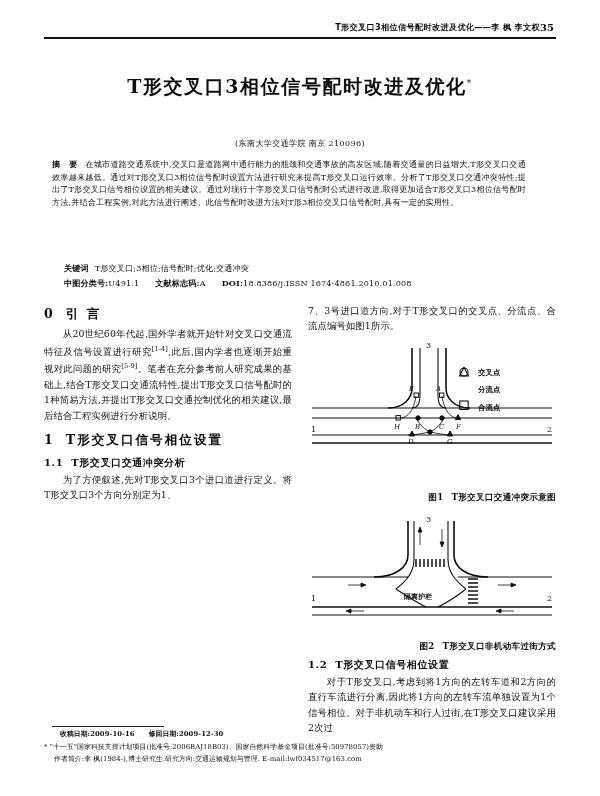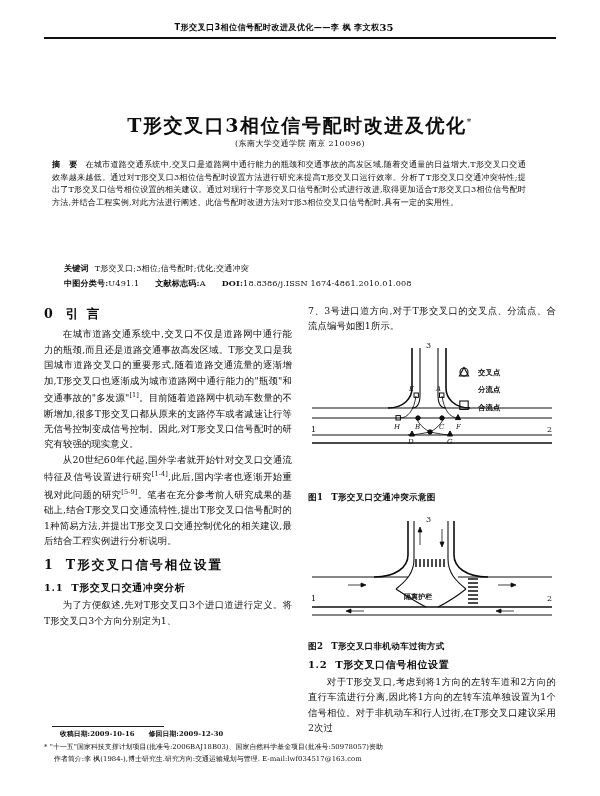--- a/index.html
+++ b/index.html
@@ -10,42 +10,41 @@
     position:relative;
     overflow:hidden;
     filter: contrast(1.04);
   }
   .page{
     position:absolute;inset:0;
     background:#fefefe;
   }
   
   .runhead{
-    position:absolute;left:28px;top:22px;width:512px;
-    display:flex;align-items:flex-end;justify-content:center;
+    position:absolute;left:42px;top:22px;width:512px;
+    display:flex;align-items:flex-end;justify-content:flex-end;
   }
   .runhead-title{
     font-size:8.2px;font-weight:bold;letter-spacing:.3px;
     font-family:"DejaVu Sans","Liberation Sans",sans-serif;
     white-space:nowrap;
   }
   .runhead-page{
     font-size:10px;font-weight:bold;
     font-family:"DejaVu Serif","Liberation Serif",serif;
   }
   .runrule{
     position:absolute;left:44px;top:37px;width:512px;height:2px;background:#151515;
   }
   
   .doc-title{
     position:absolute;left:44px;top:74px;width:512px;
     text-align:center;
     font-size:19px;font-weight:bold;letter-spacing:1.6px;
     font-family:"DejaVu Serif","Liberation Serif",serif;
-    margin-top:39px;
   }
   .doc-title sup{font-size:9px;font-weight:normal;}
   .authors{
     position:absolute;left:44px;top:112px;width:512px;
     text-align:center;font-size:9.5px;font-weight:bold;letter-spacing:2px;
   }
   .affil{
     position:absolute;left:44px;top:130px;width:512px;
     text-align:center;font-size:8px;letter-spacing:.4px;margin-top:8px;
   }
@@ -84,21 +83,21 @@
     font-size:10px;font-weight:bold;letter-spacing:.6px;
     margin:7px 0 2px 0;
   }
   .h2 .num{margin-right:8px;}
   p{margin:0;text-indent:2em;}
   p.noind{text-indent:0;}
   sup{font-size:6.6px;vertical-align:super;}
   
   .figbox{margin:6px 0 2px 0;}
   .figcap{
-    text-align:left;font-size:8.6px;font-weight:bold;
+    text-align:right;font-size:8.6px;font-weight:bold;
     letter-spacing:.3px;margin-top:2px;text-indent:0;
   }
   .figcap .num{margin-right:8px;}
   svg{display:block;margin:0 auto;}
   .fig-lbl{font-size:7px;font-family:"DejaVu Serif","Liberation Serif",serif;font-style:italic;}
   .fig-num{font-size:8px;font-family:"DejaVu Serif","Liberation Serif",serif;}
   .leg-txt{font-size:7.4px;font-weight:bold;font-family:"DejaVu Sans","Liberation Sans",sans-serif;}
   .inner-txt{font-size:7px;font-weight:bold;font-family:"DejaVu Sans","Liberation Sans",sans-serif;}
   
   .fn-rule{
@@ -141,21 +140,20 @@
   <div class="clc">
     <b>中图分类号:</b><span>U491.1</span><span class="gap"></span><b>文献标志码:</b><span>A</span><span class="gap"></span><b>DOI:</b><span>18.8386/j.ISSN 1674-4861.2010.01.008</span>
   </div>
 
   <div class="col col-left">
 
     <div class="h1">
       <span class="num">0</span><span>引    言</span>
     </div>
 
-    <p><span>在城市道路交通系统中,交叉口不仅是道路网中通行能力的瓶颈,而且还是道路交通事故高发区域。T形交叉口是我国城市道路交叉口的重要形式,随着道路交通流量的逐渐增加,T形交叉口也逐渐成为城市道路网中通行能力的"瓶颈"和交通事故的"多发源"</span><sup>[1]</sup><span>。目前随着道路网中机动车数量的不断增加,很多T形交叉口都从原来的支路停车或者减速让行等无信号控制变成信号控制。因此,对T形交叉口信号配时的研究有较强的现实意义。</span></p>
 
     <p><span>从20世纪60年代起,国外学者就开始针对交叉口交通流特征及信号设置进行研究</span><sup>[1-4]</sup><span>,此后,国内学者也逐渐开始重视对此问题的研究</span><sup>[5-9]</sup><span>。笔者在充分参考前人研究成果的基础上,结合T形交叉口交通流特性,提出T形交叉口信号配时的1种简易方法,并提出T形交叉口交通控制优化的相关建议,最后结合工程实例进行分析说明。</span></p>
 
     <div class="h1" style="margin-top:9px;">
       <span class="num">1</span><span>T形交叉口信号相位设置</span>
     </div>
 
     <div class="h2">
       <span class="num">1.1</span><span>T形交叉口交通冲突分析</span>
     </div>

